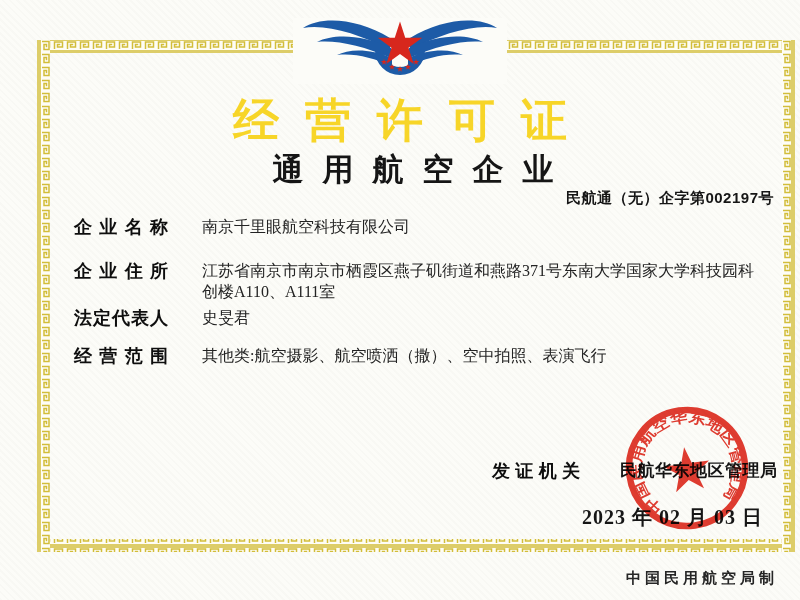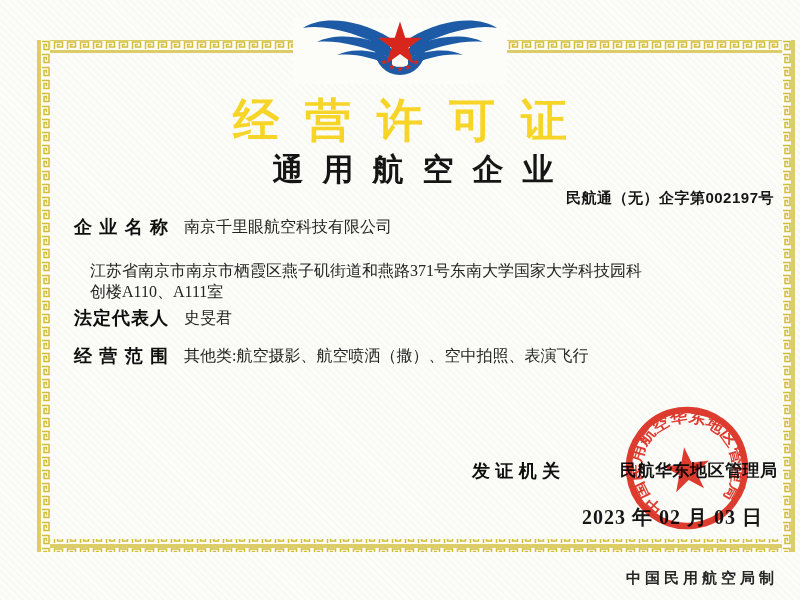--- a/index.html
+++ b/index.html
@@ -23,36 +23,36 @@
     font-size:31px;font-weight:700;color:#151515;letter-spacing:19px;text-indent:19px;
     z-index:4;
     padding-left:13px;
   }
   .cert-number{
     position:absolute;top:189px;right:26px;z-index:4;
     font-family:"Liberation Sans","DejaVu Sans",sans-serif;
     font-size:15px;font-weight:600;color:#161616;letter-spacing:0.5px;
   }
   .fields{position:absolute;left:74px;top:216px;width:690px;z-index:4;}
-  .frow{position:absolute;left:0;display:flex;align-items:flex-start;}
+  .frow{position:absolute;left:0;display:flex;align-items:flex-start;gap:18px;}
   .frow.r1{top:0;}
   .frow.r2{top:44px;}
   .frow.r3{top:91px;}
   .frow.r4{top:129px;}
   .flabel{
     flex:0 0 94px;width:94px;display:inline-block;
     font-weight:bold;font-size:18px;color:#0e0e0e;
     text-align:justify;text-align-last:justify;line-height:22px;
   }
   .fvalue{
     margin-left:16px;font-size:16px;color:#232323;line-height:21px;
   }
   .fvalue.addr{width:556px;overflow-wrap:anywhere;}
   .issuer-label{
-    position:absolute;left:472px;top:459px;width:88px;z-index:4;
+    position:absolute;left:492px;top:459px;width:88px;z-index:4;
     font-weight:bold;font-size:18px;color:#0e0e0e;
     text-align:justify;text-align-last:justify;
   }
   .issuer-value{
     position:absolute;left:620px;top:459px;z-index:5;
     font-family:"Liberation Sans","DejaVu Sans",sans-serif;
     font-size:17px;font-weight:700;color:#141414;letter-spacing:0.5px;
   }
   .issue-date{
     position:absolute;left:582px;top:504px;z-index:5;
@@ -127,20 +127,21 @@
   <h1 class="title">经营许可证</h1>
   <h2 class="subtitle">通用航空企业</h2>
   <div class="cert-number">民航通（无）企字第002197号</div>
 
   <div class="fields">
     <div class="frow r1">
       <span class="flabel">企业名称</span>
       <span class="fvalue">南京千里眼航空科技有限公司</span>
     </div>
     <div class="frow r2">
+      <span class="flabel">企业住所</span>
       <span class="fvalue addr">江苏省南京市南京市栖霞区燕子矶街道和燕路371号东南大学国家大学科技园科创楼A110、A111室</span>
     </div>
     <div class="frow r3">
       <span class="flabel">法定代表人</span>
       <span class="fvalue">史旻君</span>
     </div>
     <div class="frow r4">
       <span class="flabel">经营范围</span>
       <span class="fvalue">其他类:航空摄影、航空喷洒（撒）、空中拍照、表演飞行</span>
     </div>

